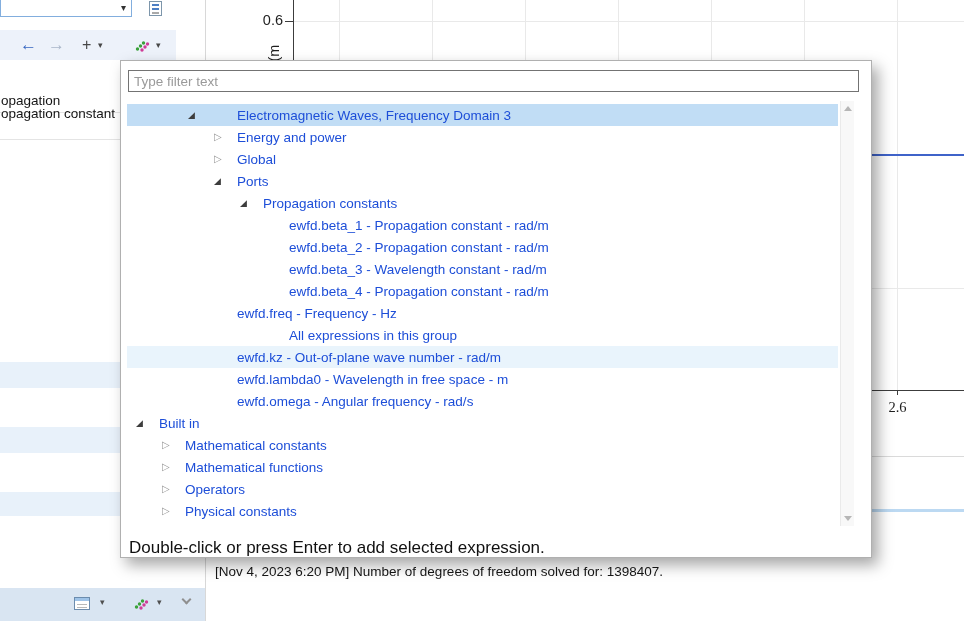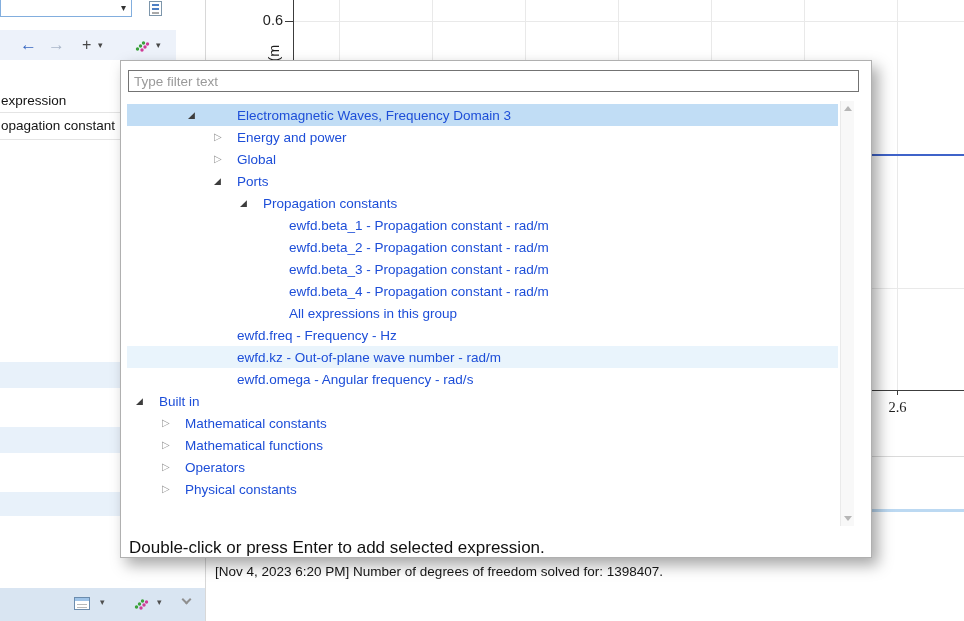--- a/index.html
+++ b/index.html
@@ -103,23 +103,23 @@
           <circle cx="6.5" cy="9" r="1.7" fill="#3aa23a"></circle>
           <circle cx="9.5" cy="6" r="1.7" fill="#3aa23a"></circle>
         <circle cx="8" cy="13" r="1.7" fill="#cf3d97"></circle>
           <circle cx="11" cy="10" r="1.7" fill="#cf3d97"></circle>
           <circle cx="13.5" cy="7" r="1.7" fill="#cf3d97"></circle>
       </svg>
     </span>
     <span class="tb-icon" style="left:156px;font-size:9px;color:#474747;"><span>▾</span></span>
   </div>
 
-  <span class="lefttext" style="left:1px;top:93px;">expression</span>
+  <span class="lefttext" style="left:1px;top:93px;">opagation</span>
   <div class="lpdiv" style="left:0;top:112px;width:120px;"></div>
-  <div class="abs" style="left:0;top:113px;width:144px;height:26px;overflow:hidden;">
+  <div class="abs" style="left:0;top:101px;width:144px;height:26px;overflow:hidden;">
     <span class="lefttext" style="left:1px;top:5px;">opagation constant</span>
   </div>
   <div class="lpdiv" style="left:0;top:139px;width:120px;"></div>
   <div class="lpband" style="top:362px;height:26px;"></div>
   <div class="lpband" style="top:427px;height:26px;"></div>
   <div class="lpband" style="top:492px;height:24px;"></div>
 
   <div class="bottombar">
     <div class="abs" style="left:74px;top:9px;width:18px;height:15px;">
       <div class="abs" style="left:0;top:0;width:16px;height:13px;border:1px solid #6b8cae;background:#fff;">
@@ -170,33 +170,36 @@
           <span class="tarrow expanded" style="left: 113px;">◢</span>
           <span class="tlabel" style="left: 136px;">Propagation constants</span>
         </div>
         <div class="trow">
           <span class="tlabel" style="left: 162px;">ewfd.beta_1 - Propagation constant - rad/m</span>
         </div>
         <div class="trow">
           <span class="tlabel" style="left: 162px;">ewfd.beta_2 - Propagation constant - rad/m</span>
         </div>
         <div class="trow">
-          <span class="tlabel" style="left: 162px;">ewfd.beta_3 - Propagation constant - rad/m</span>
+          <span class="tlabel" style="left: 162px;">ewfd.beta_3 - Wavelength constant - rad/m</span>
         </div>
         <div class="trow">
           <span class="tlabel" style="left: 162px;">ewfd.beta_4 - Propagation constant - rad/m</span>
         </div>
         <div class="trow">
+          <span class="tlabel" style="left: 110px;">ewfd.freq - Frequency - Hz</span>
+        </div>
+        <div class="trow">
           <span class="tlabel" style="left: 162px;">All expressions in this group</span>
-        </div>
-        <div class="trow">
-          <span class="tlabel" style="left: 110px;">ewfd.freq - Frequency - Hz</span>
         </div>
         <div class="trow highlight">
           <span class="tlabel" style="left: 110px;">ewfd.kz - Out-of-plane wave number - rad/m</span>
+        </div>
+        <div class="trow">
+          <span class="tlabel" style="left: 110px;">ewfd.lambda0 - Wavelength in free space - m</span>
         </div>
         <div class="trow">
           <span class="tlabel" style="left: 110px;">ewfd.omega - Angular frequency - rad/s</span>
         </div>
         <div class="trow">
           <span class="tarrow expanded" style="left: 9px;">◢</span>
           <span class="tlabel" style="left: 32px;">Built in</span>
         </div>
         <div class="trow">
           <span class="tarrow collapsed" style="left: 35px;">▷</span>

